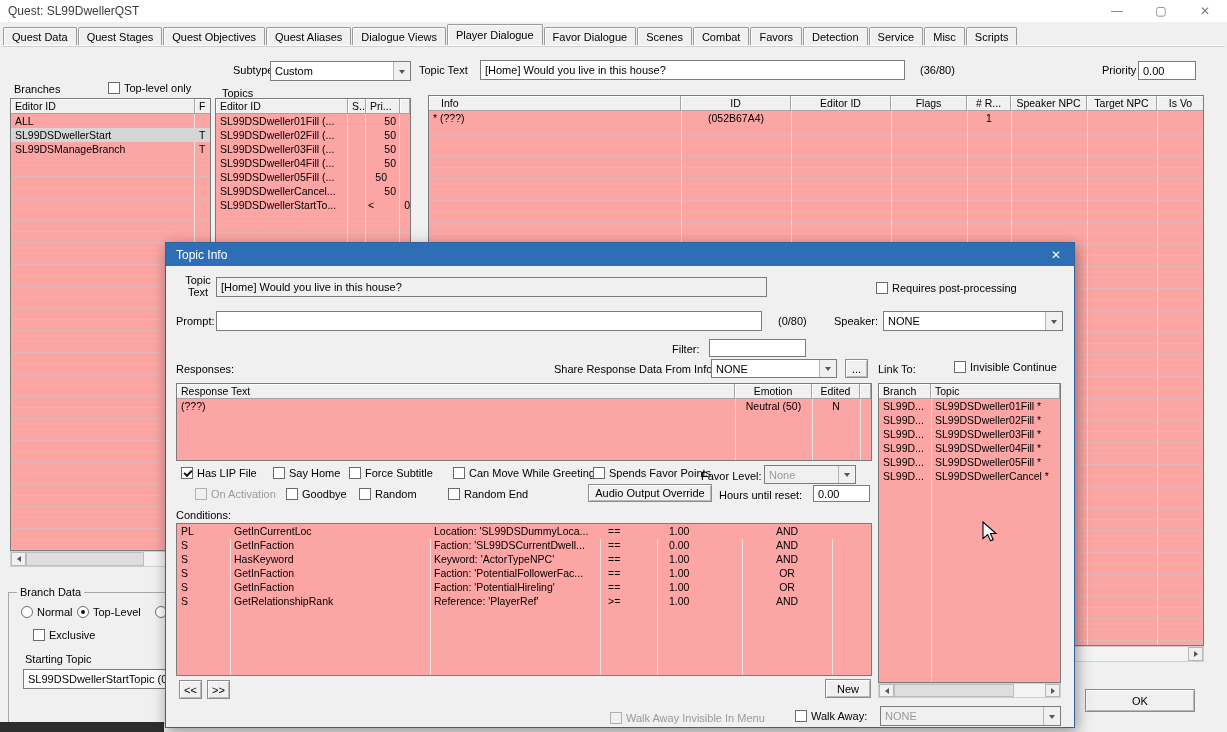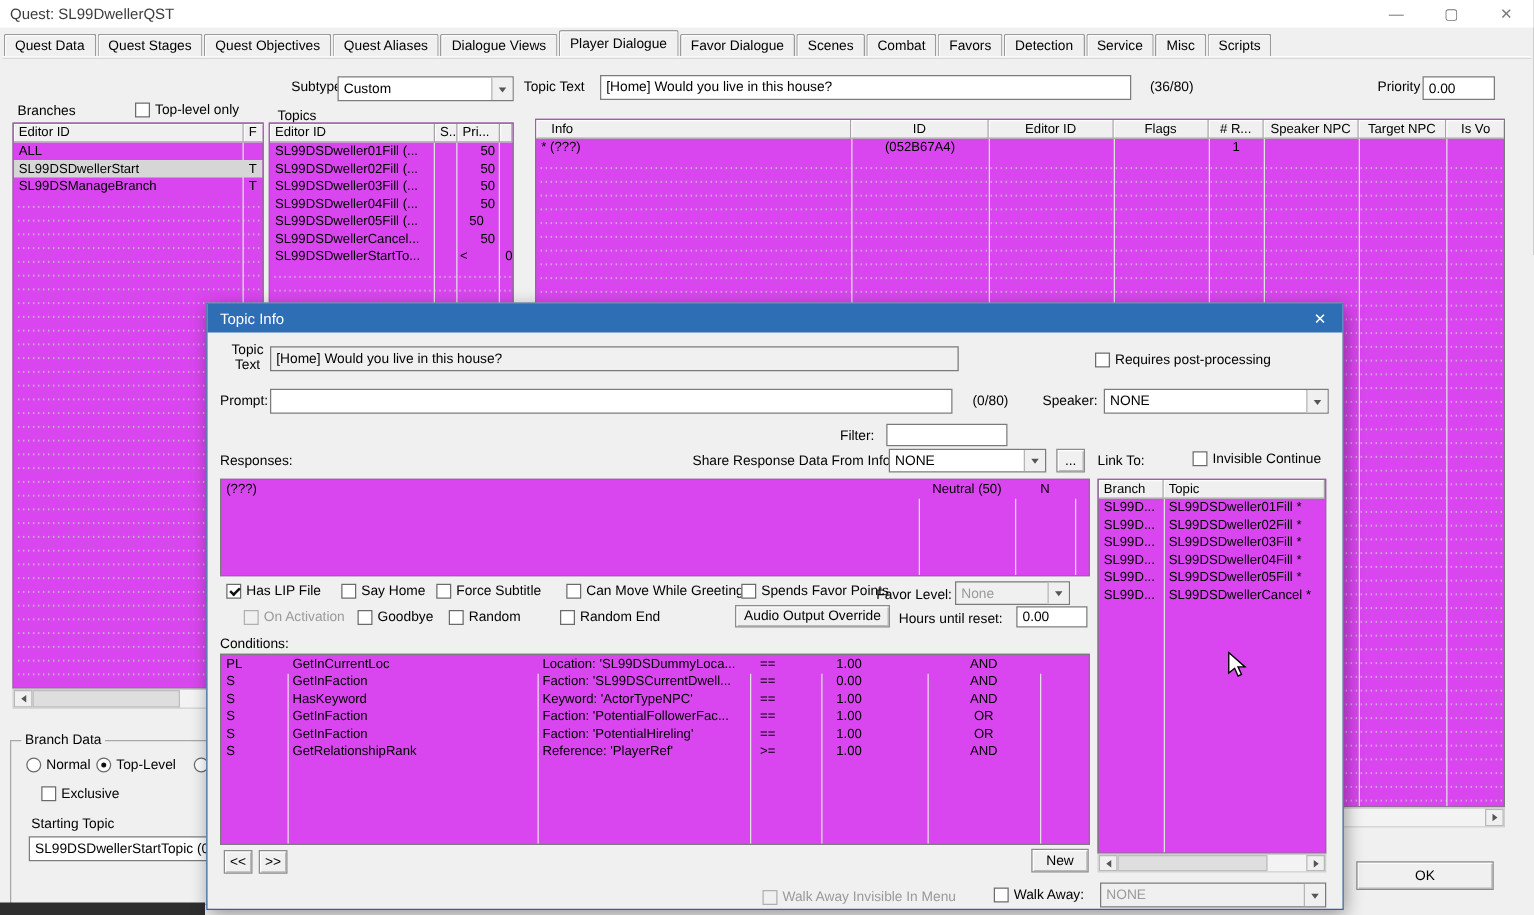--- a/index.html
+++ b/index.html
@@ -32,21 +32,21 @@
 
 .cb{position:absolute;display:flex;align-items:center;gap:4px;white-space:nowrap}
 .cbx{width:12px;height:12px;background:#fff;border:1px solid #6b6b6b;position:relative;flex:none}
 .cb.on .cbx::after{content:"";position:absolute;left:2px;top:2px;width:6px;height:3px;border-left:2px solid #111;border-bottom:2px solid #111;transform:rotate(-45deg)}
 .cb.dis{color:#9a9a9a}
 .cb.dis .cbx{border-color:#b0b0b0;background:#f0f0f0}
 .radio{position:absolute;display:flex;align-items:flex-end;gap:4px;white-space:nowrap}
 .rdo{width:12px;height:12px;border:1px solid #6b6b6b;border-radius:50%;background:#fff;position:relative;flex:none}
 .radio.on .rdo::after{content:"";position:absolute;left:3px;top:3px;width:4px;height:4px;border-radius:50%;background:#111}
 
-.list{position:absolute;background:#d946ef;border:1px solid #7b7b7b;overflow:hidden}
+.list{position:absolute;background:#fca5a5;border:1px solid #7b7b7b;overflow:hidden}
 .lh{display:flex;height:15px;position:relative;z-index:2}
 .hc{background:#f0f0f0;border-right:1px solid #a5a5a5;border-bottom:1px solid #a5a5a5;box-shadow:inset 1px 1px 0 #fdfdfd;
   padding:1px 4px 0;font-size:10.5px;white-space:nowrap;overflow:hidden;flex:none}
 .hc.ctr{text-align:center}
 .lr{display:flex;height:14px;align-items:center;position:relative;z-index:1}
 .lr.sel{background:#d6d6d6}
 .lc{padding:0 4px;white-space:nowrap;overflow:hidden;flex:none;font-size:10.5px}
 .lc.ctr{text-align:center}
 .lc.rt{text-align:right}
 .vline{position:absolute;top:15px;bottom:0;width:1px;background:#e2e2e2;z-index:0}
@@ -298,20 +298,26 @@
     <span class="label" style="left:712px;top:120px">Link To:</span>
     <div class="cb" style="left:788px;top:118px">
       <span class="cbx"></span>
       <span>Invisible Continue</span>
     </div>
 
     <div class="list" style="left:10px;top:140px;width:696px;height:78px">
       <div class="vline" style="left:558px"></div>
       <div class="vline" style="left:635px"></div>
       <div class="vline" style="left:683px"></div>
+      <div class="lh">
+        <div class="hc" style="width:558px">Response Text</div>
+        <div class="hc ctr" style="width:77px">Emotion</div>
+        <div class="hc ctr" style="width:48px">Edited</div>
+        <div class="hc" style="flex:1"></div>
+      </div>
       <div class="lr">
         <div class="lc" style="width:558px">(???)</div>
         <div class="lc ctr" style="width:77px">Neutral (50)</div>
         <div class="lc ctr" style="width:48px">N</div>
       </div>
     </div>
 
     <div class="list" style="left:712px;top:140px;width:183px;height:300px">
       <div class="vline" style="left:52px"></div>
       <div class="lh">

